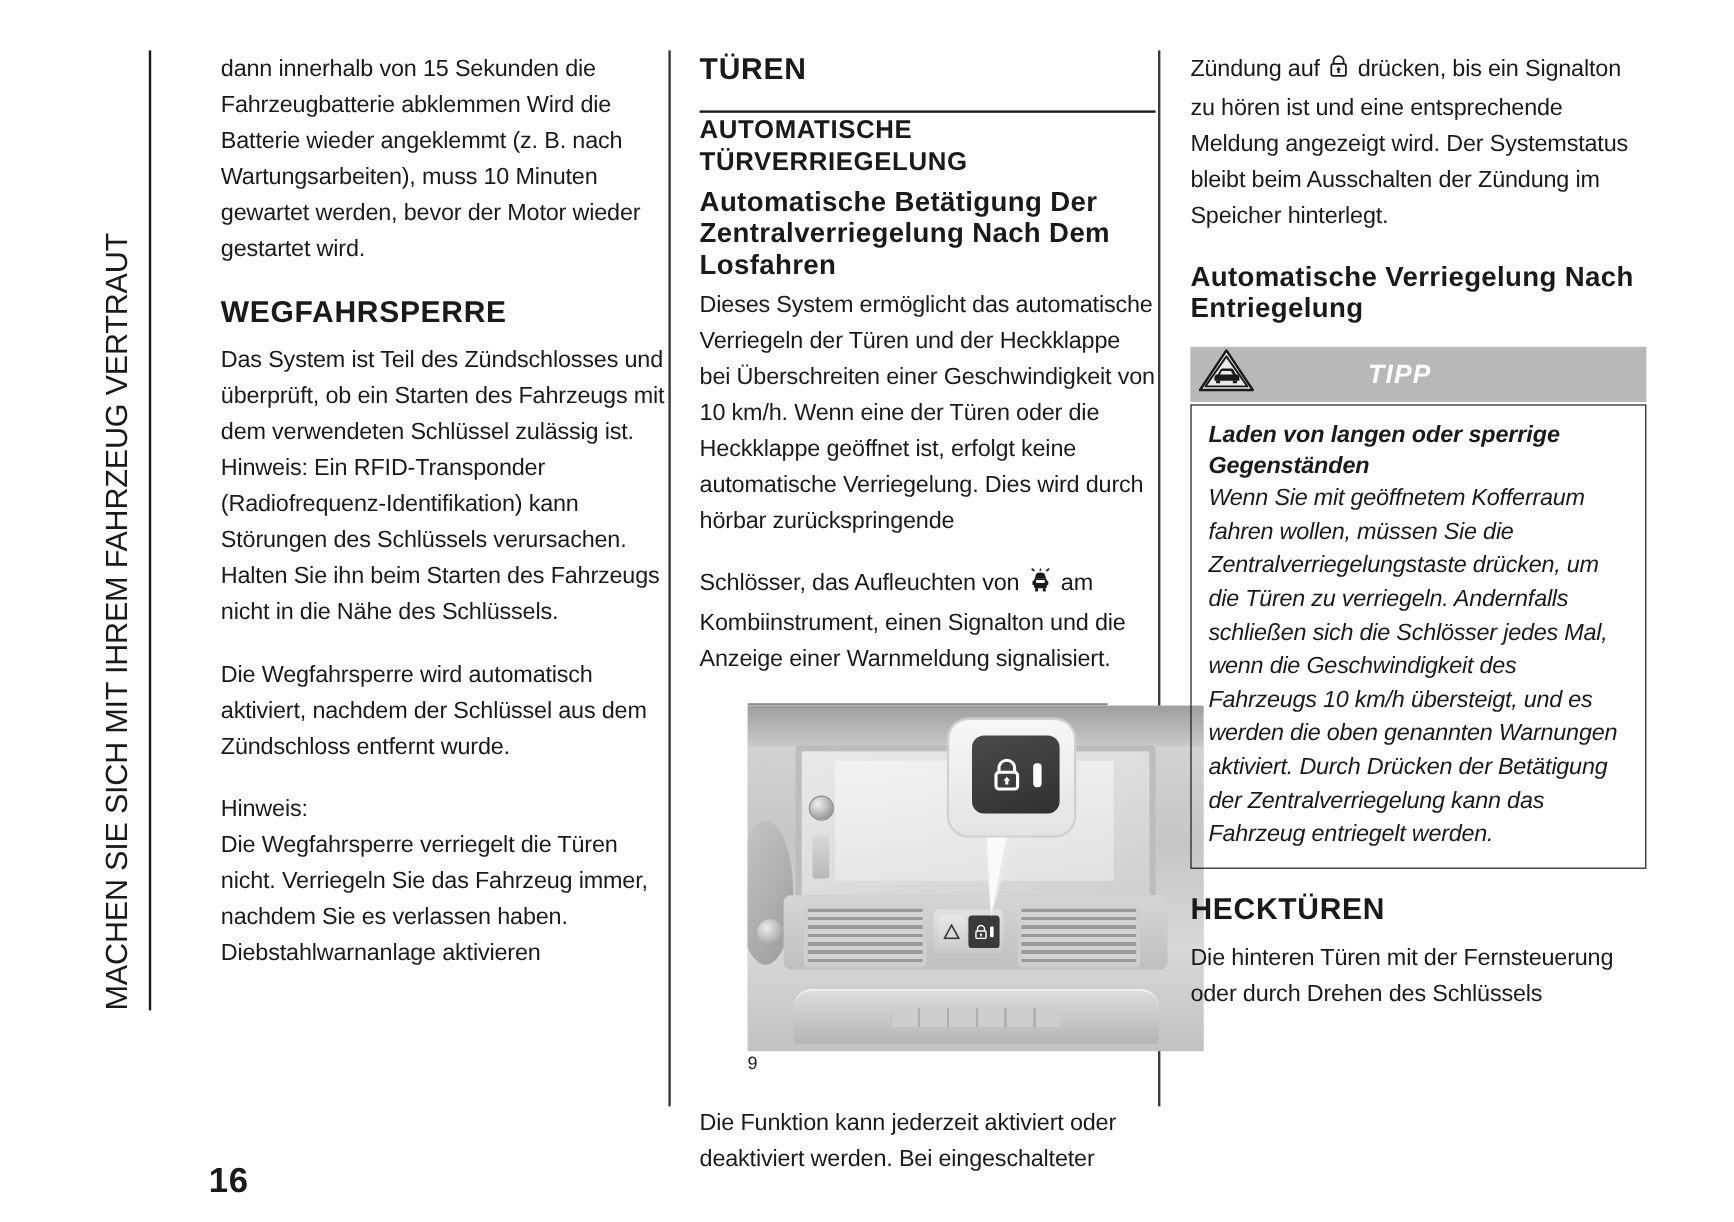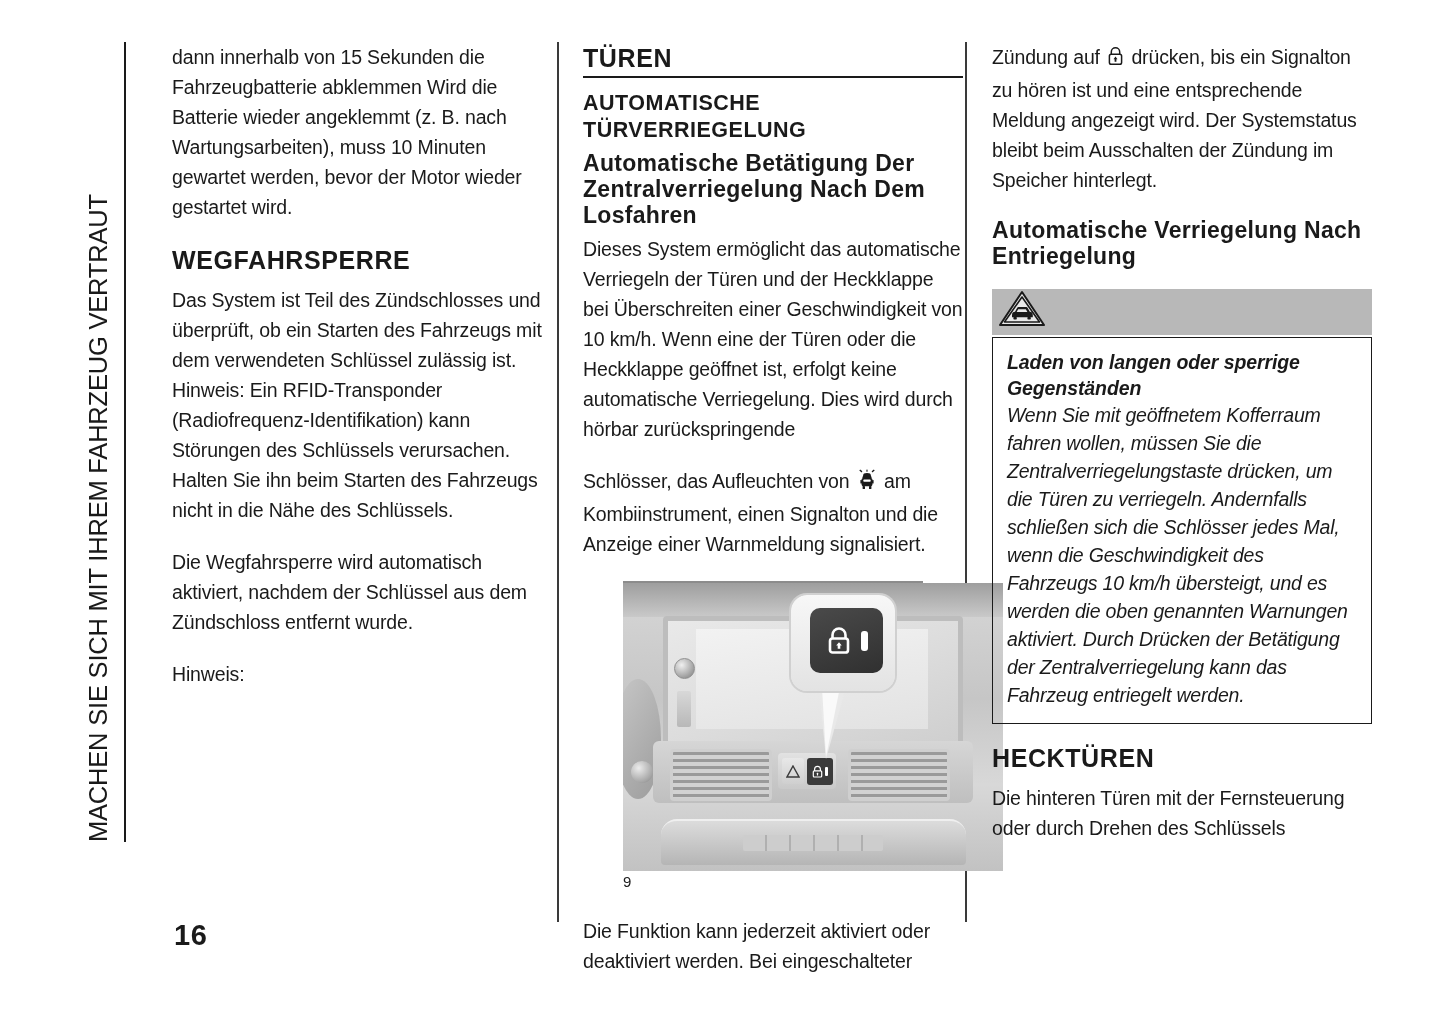--- a/index.html
+++ b/index.html
@@ -56,21 +56,21 @@
     white-space: nowrap;
     color: #1a1a1a;
   }
 
   
   .col {
     position: absolute;
     top: 42px;
     width: 380px;
   }
-  .col1 { left: 172px; }
+  .col1 { left: 184px; }
   .col2 { left: 583px; }
   .col3 { left: 992px; }
 
   .col-rule {
     position: absolute;
     top: 42px;
     width: 1.5px;
     height: 880px;
     background: #3a3a3a;
   }
@@ -92,23 +92,23 @@
 
   .h-section {
     font-size: 25px;
     font-weight: bold;
     letter-spacing: 0.6px;
     line-height: 32px;
     margin-top: 8px;
     margin-bottom: 9px;
   }
   .h-section.with-rule {
-    padding-bottom: 2px;
+    padding-bottom: 18px;
     border-bottom: 2.5px solid #1a1a1a;
-    margin-bottom: 12px;
+    margin-bottom: 1px;
     margin-top: 0;
   }
   .h-sub {
     font-size: 21.5px;
     font-weight: bold;
     letter-spacing: 0.5px;
     line-height: 27px;
     margin-bottom: 6px;
   }
   .h-subsub {
@@ -299,21 +299,21 @@
   .inline-icon {
     display: inline-block;
     vertical-align: -3px;
     margin: 0 2px;
   }
 
   
   .page-number {
     position: absolute;
     left: 174px;
-    top: 919px;
+    top: 968px;
     font-size: 29px;
     font-weight: bold;
     letter-spacing: 0.5px;
     color: #1a1a1a;
   }
 </style>
 </head>
 <body>
 
 <div class="page">
@@ -330,20 +330,21 @@
     <p class="body-text para">dann innerhalb von 15 Sekunden die Fahrzeugbatterie abklemmen Wird die Batterie wieder angeklemmt (z. B. nach Wartungsarbeiten), muss 10 Minuten gewartet werden, bevor der Motor wieder gestartet wird.</p>
 
     <h2 class="h-section">WEGFAHRSPERRE</h2>
 
     <p class="body-text para-tight">Das System ist Teil des Zündschlosses und überprüft, ob ein Starten des Fahrzeugs mit dem verwendeten Schlüssel zulässig ist.</p>
     <p class="body-text para"><span>Hinweis:</span><span> Ein RFID-Transponder (Radiofrequenz-Identifikation) kann Störungen des Schlüssels verursachen. Halten Sie ihn beim Starten des Fahrzeugs nicht in die Nähe des Schlüssels.</span></p>
 
     <p class="body-text para">Die Wegfahrsperre wird automatisch aktiviert, nachdem der Schlüssel aus dem Zündschloss entfernt wurde.</p>
 
     <p class="body-text para-tight">Hinweis:</p>
+    <p class="body-text para">Die Wegfahrsperre verriegelt die Türen nicht. Verriegeln Sie das Fahrzeug immer, nachdem Sie es verlassen haben. Diebstahlwarnanlage aktivieren</p>
   </div>
 
   <div class="col col2">
     <h1 class="h-section with-rule">TÜREN</h1>
 
     <h2 class="h-sub">AUTOMATISCHE TÜRVERRIEGELUNG</h2>
 
     <h3 class="h-subsub">Automatische Betätigung Der Zentralverriegelung Nach Dem Losfahren</h3>
 
     <p class="body-text para">Dieses System ermöglicht das automatische Verriegeln der Türen und der Heckklappe bei Überschreiten einer Geschwindigkeit von 10 km/h. Wenn eine der Türen oder die Heckklappe geöffnet ist, erfolgt keine automatische Verriegelung. Dies wird durch hörbar zurückspringende</p>
@@ -432,20 +433,21 @@
           <path d="M23 2 L45 35 H1 Z" fill="#e9e9e9" stroke="#1a1a1a" stroke-width="2" stroke-linejoin="round"></path>
           <path d="M23 7 L40.5 32 H5.5 Z" fill="none" stroke="#1a1a1a" stroke-width="1.6" stroke-linejoin="round"></path>
           <g fill="#1a1a1a">
             <path d="M13 25 c0-2 1.2-3.2 3-3.2 l1.8-3.4 c0.5-0.9 1.3-1.3 2.4-1.3 h6.4 c1.1 0 1.9 0.4 2.4 1.3 l1.8 3.4 c1.8 0 3 1.2 3 3.2 v2.2 h-20.8 z"></path>
             <rect x="14.4" y="27" width="3.4" height="2.4" rx="0.7"></rect>
             <rect x="28.4" y="27" width="3.4" height="2.4" rx="0.7"></rect>
           </g>
           <path d="M19.2 19.2 h7.6 l1.6 2.8 h-10.8 z" fill="#e9e9e9"></path>
         </svg>
       </span>
+      <span class="tipp-title">TIPP</span>
     </div>
 
     <div class="tipp-body">
       <p class="tipp-h">Laden von langen oder sperrige Gegenständen</p>
       <p class="tipp-p">Wenn Sie mit geöffnetem Kofferraum fahren wollen, müssen Sie die Zentralverriegelungstaste drücken, um die Türen zu verriegeln. Andernfalls schließen sich die Schlösser jedes Mal, wenn die Geschwindigkeit des Fahrzeugs 10 km/h übersteigt, und es werden die oben genannten Warnungen aktiviert. Durch Drücken der Betätigung der Zentralverriegelung kann das Fahrzeug entriegelt werden.</p>
     </div>
 
     <h2 class="h-section" style="margin-top:18px;">HECKTÜREN</h2>
     <p class="body-text">Die hinteren Türen mit der Fernsteuerung oder durch Drehen des Schlüssels</p>
   </div>

